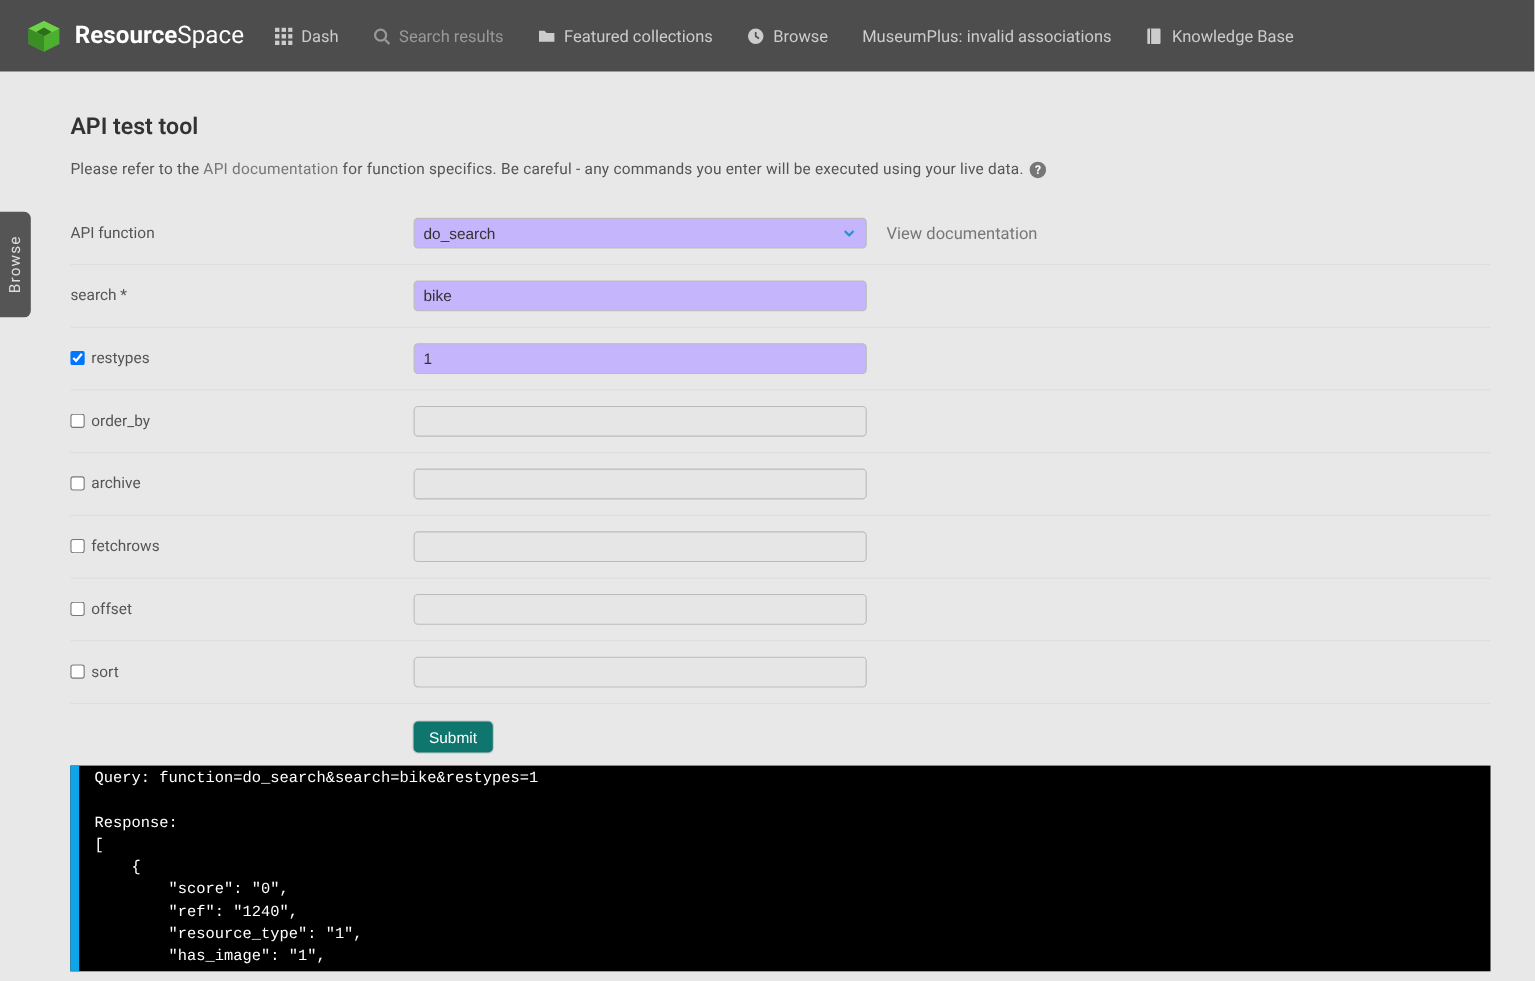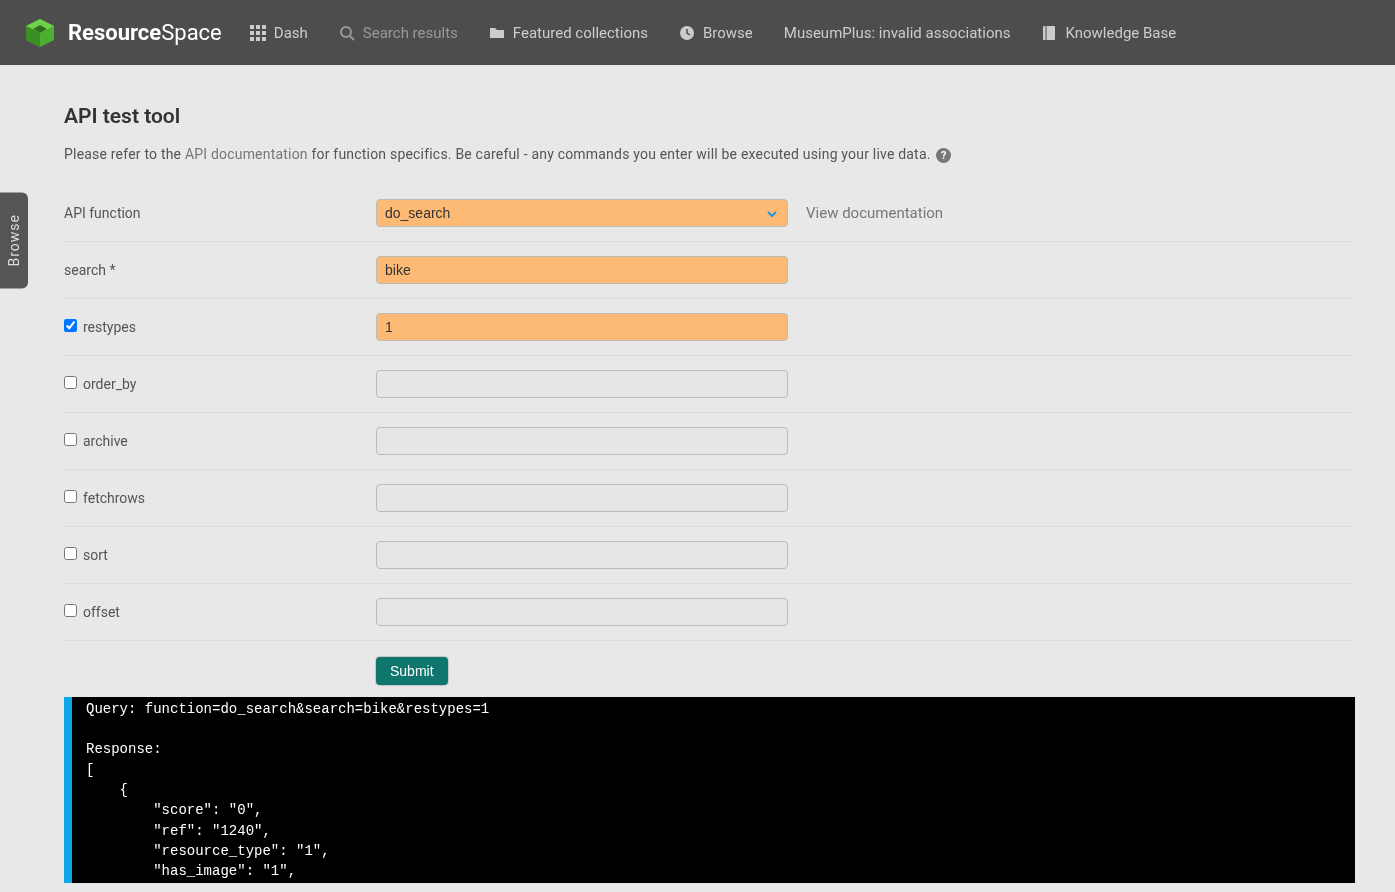--- a/index.html
+++ b/index.html
@@ -142,21 +142,21 @@
     position: relative;
     display: inline-block;
   }
   select, input[type=text] {
     width: 412px;
     height: 28px;
     border: 1px solid #bbb;
     border-radius: 4px;
     padding: 2px 8px;
     font-size: 14px;
-    background: #fdba74;
+    background: #c4b5fd;
     color: #333;
   }
   select {
     appearance: none;
     -webkit-appearance: none;
     padding-right: 28px;
   }
   .select-chevron {
     position: absolute;
     right: 10px;
@@ -350,30 +350,30 @@
             <input type="checkbox" style="">
             <span>fetchrows</span>
           </div>
           <div class="form-control">
             <input type="text" disabled="" value="" style="">
           </div>
         </div>
         <div class="form-row">
           <div class="form-label">
             <input type="checkbox" style="">
+            <span>offset</span>
+          </div>
+          <div class="form-control">
+            <input type="text" disabled="" value="" style="">
+          </div>
+        </div>
+        <div class="form-row">
+          <div class="form-label">
+            <input type="checkbox" style="">
             <span>sort</span>
-          </div>
-          <div class="form-control">
-            <input type="text" disabled="" value="" style="">
-          </div>
-        </div>
-        <div class="form-row">
-          <div class="form-label">
-            <input type="checkbox" style="">
-            <span>offset</span>
           </div>
           <div class="form-control">
             <input type="text" disabled="" value="" style="">
           </div>
         </div>
       </div>
 
     <div class="submit-row">
       <button class="submit-btn">Submit</button>
     </div>

